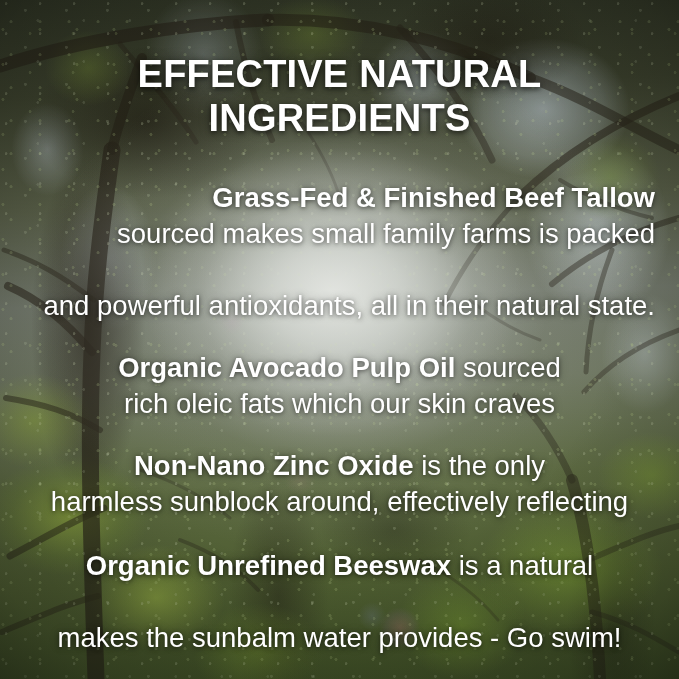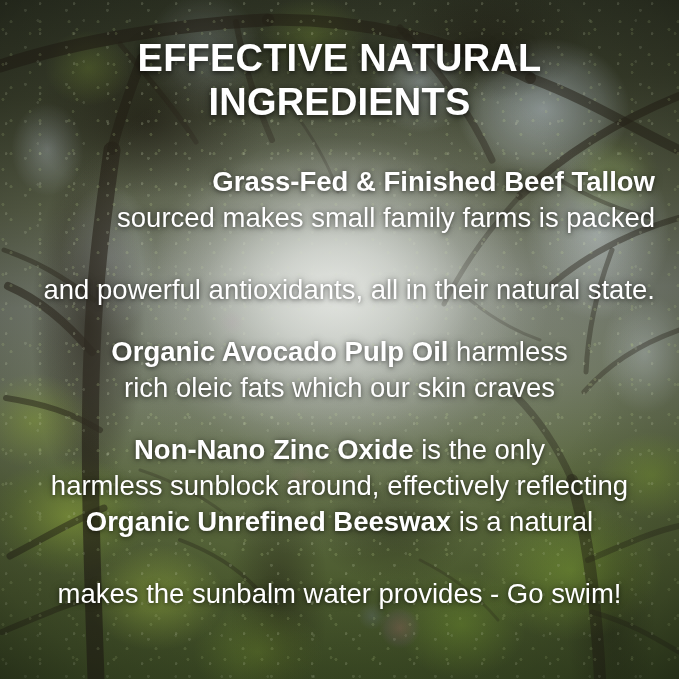--- a/index.html
+++ b/index.html
@@ -100,21 +100,21 @@
   .bg-vignette {
     background: radial-gradient(ellipse 76% 72% at 50% 46%, rgba(0,0,0,0) 52%, rgba(16,18,12,0.30) 86%, rgba(12,14,10,0.50) 100%);
   }
 
   
   .content {
     position: relative;
     z-index: 5;
     width: 100%;
     height: 100%;
-    padding: 36px 24px 20px;
+    padding: 52px 24px 20px;
     text-align: center;
     color: #ffffff;
   }
 
   .title {
     font-size: 38px;
     font-weight: bold;
     line-height: 44px;
     letter-spacing: .2px;
     text-shadow: 0 2px 5px rgba(0,0,0,.55), 0 0 12px rgba(0,0,0,.35);
@@ -124,21 +124,21 @@
     font-size: 27.5px;
     line-height: 36px;
     font-weight: normal;
     text-shadow: 0 1px 4px rgba(0,0,0,.50), 0 0 10px rgba(0,0,0,.30);
   }
   .para .lead { font-weight: bold; }
 
   .p1 { margin-top: 40px; text-align: right; }
   .p2 { margin-top: 26px; }
   .p3 { margin-top: 26px; }
-  .p4 { }
+  .p4 { margin-top: 28px; }
 </style>
 </head>
 <body>
 
 <div id="poster">
 
   <div class="bg-layer bg-base"></div>
   <div class="bg-layer bg-sky"></div>
   <div class="bg-layer bg-dark"></div>
   <div class="bg-layer bg-leaves"></div>
@@ -196,21 +196,21 @@
     </h1>
 
     <p class="para p1">
       <span class="lead">Grass-Fed &amp; Finished Beef Tallow</span><br>
       <span>sourced makes small family farms is packed</span><br>
       <br>
       <span>and powerful antioxidants, all in their natural state.</span>
     </p>
 
     <p class="para p2">
-      <span class="lead">Organic Avocado Pulp Oil</span><span> harmless</span><br>
+      <span class="lead">Organic Avocado Pulp Oil</span><span> sourced</span><br>
       <span>rich oleic fats which our skin craves</span>
     </p>
 
     <p class="para p3">
       <span class="lead">Non-Nano Zinc Oxide</span><span> is the only</span><br>
       <span>harmless sunblock around, effectively reflecting</span><br>
     </p>
 
     <p class="para p4">
       <span class="lead">Organic Unrefined Beeswax</span><span> is a natural</span><br>

